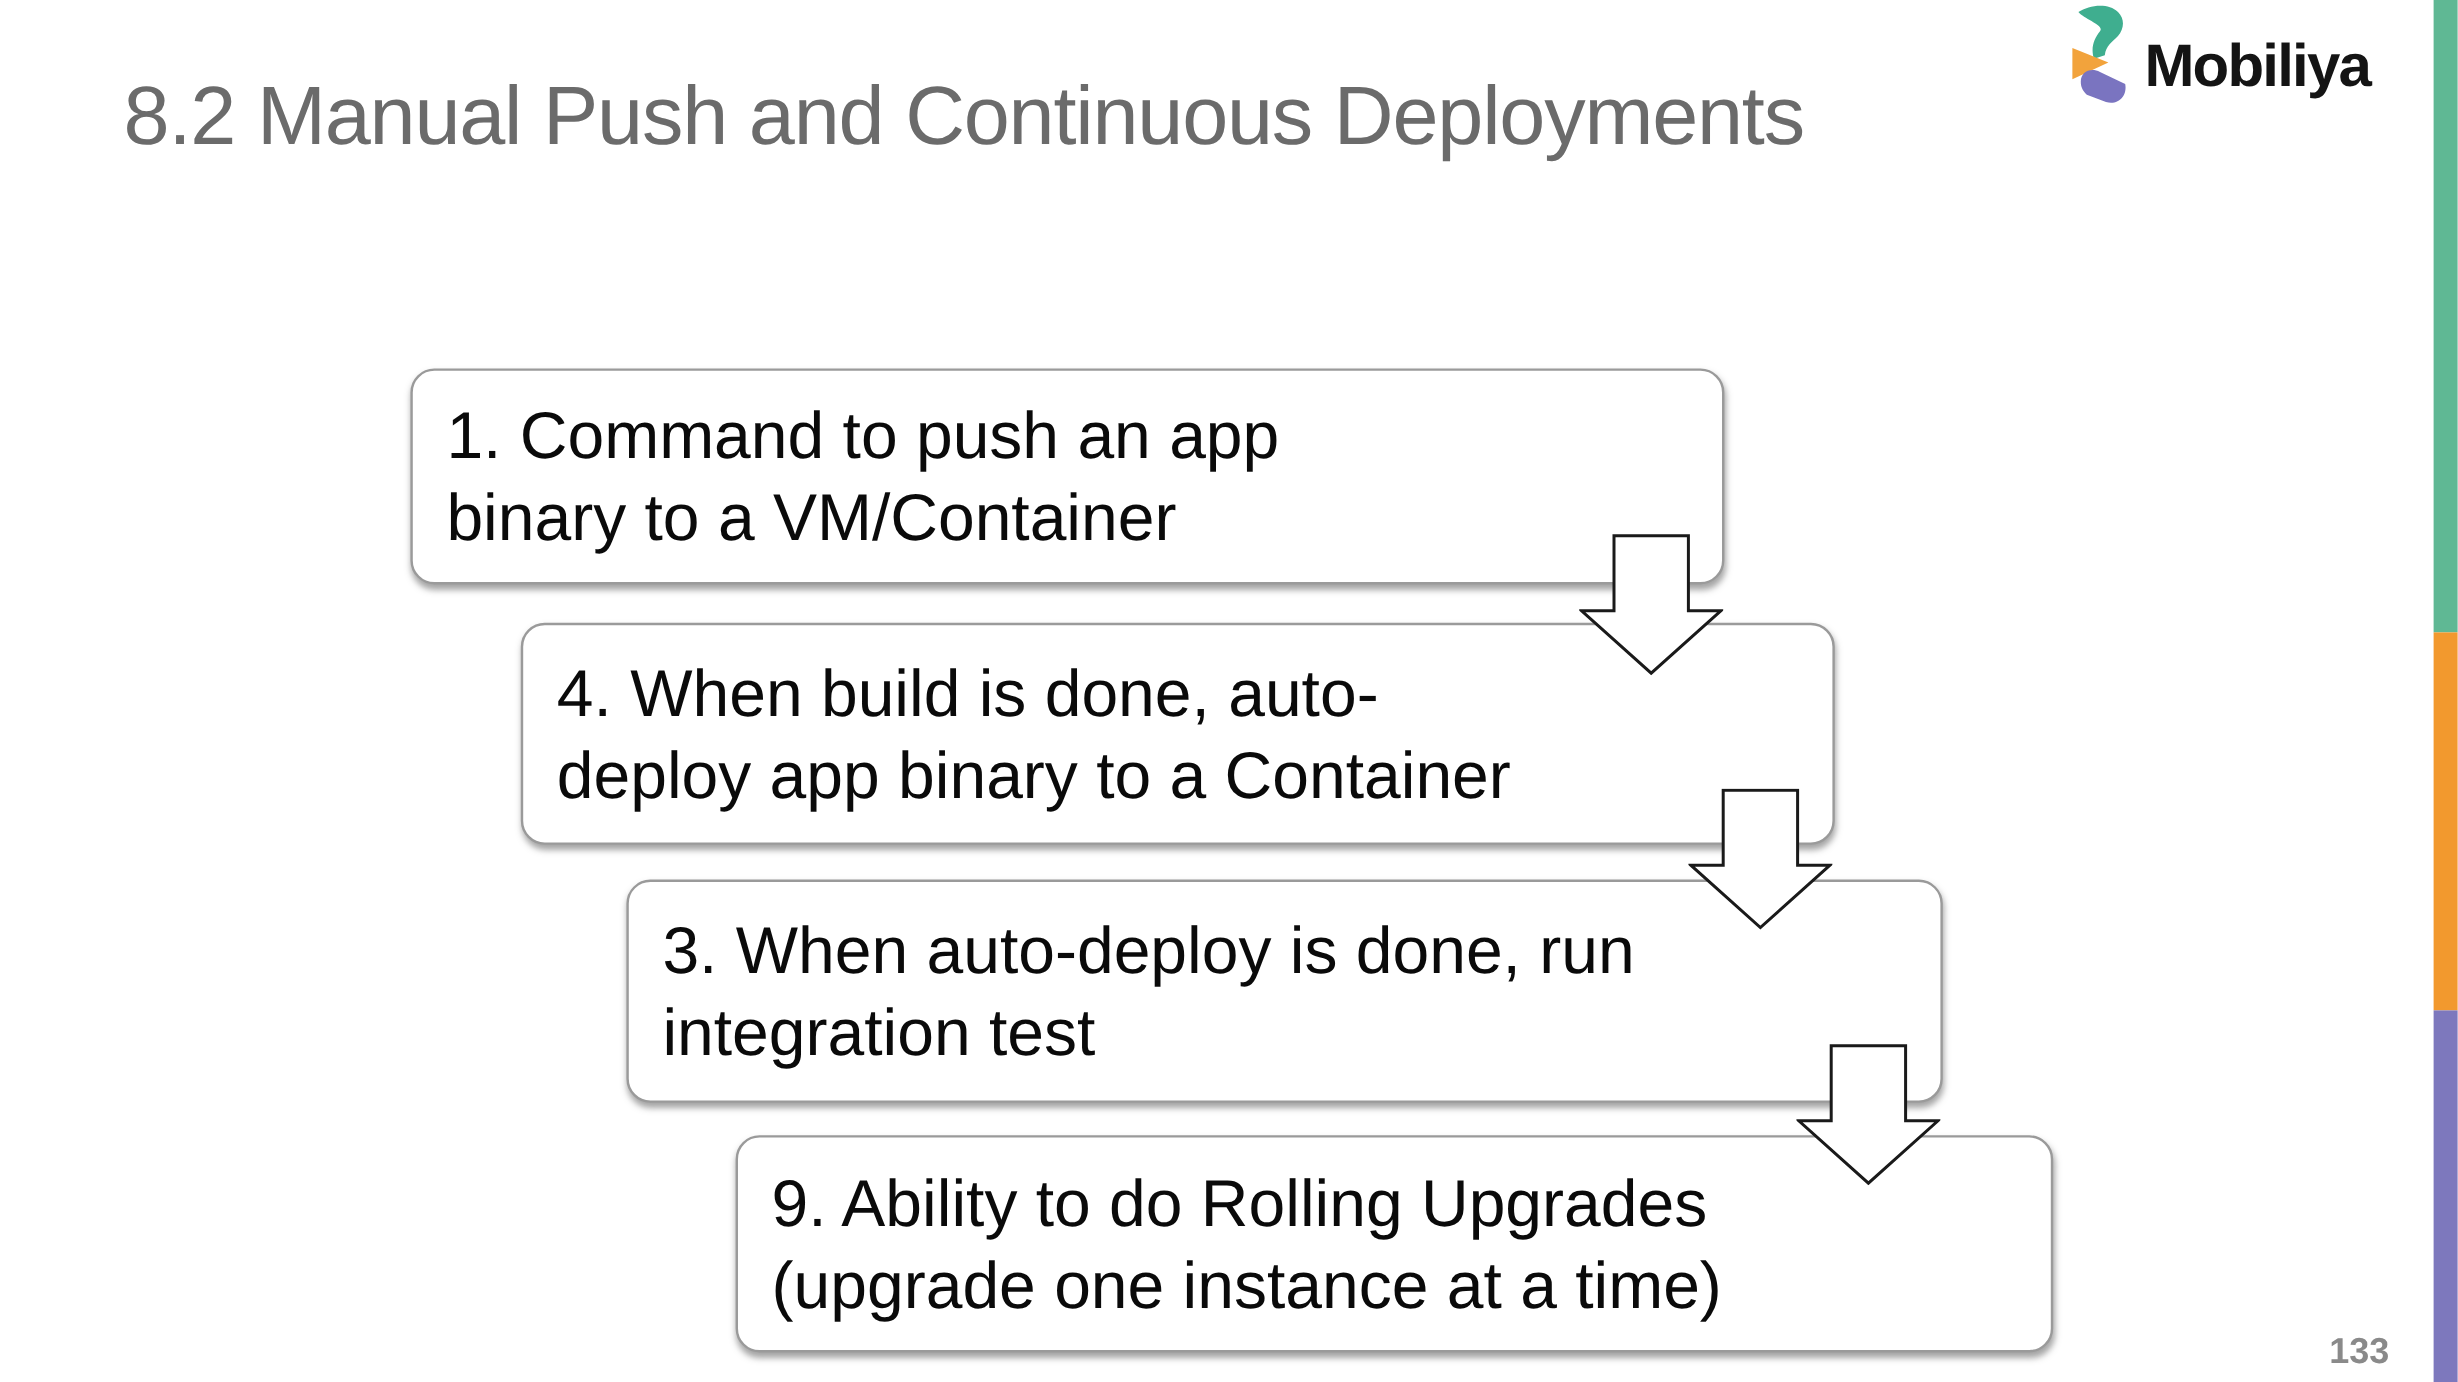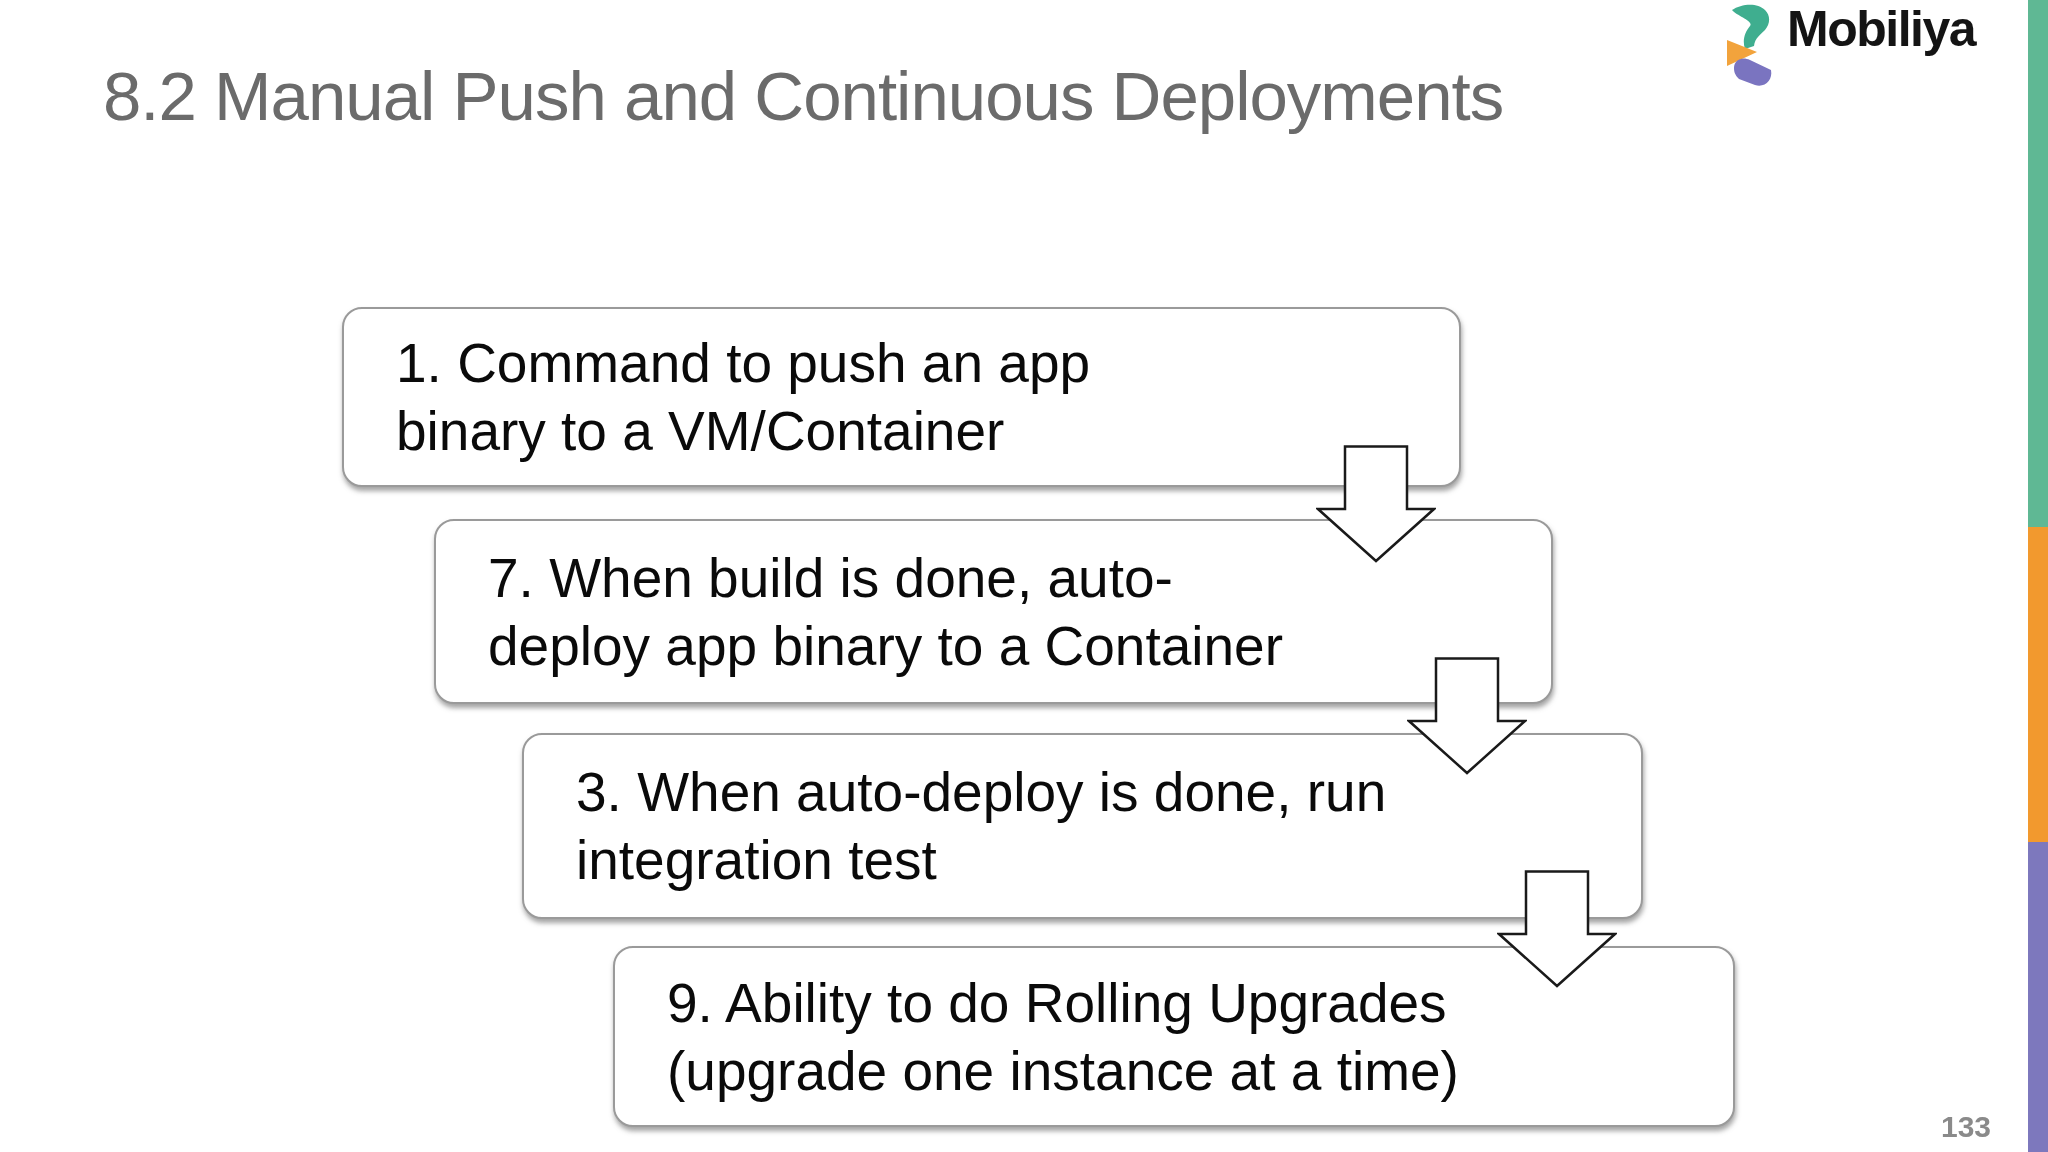--- a/index.html
+++ b/index.html
@@ -34,34 +34,34 @@
     gap:10px;
     z-index:10;
   }
   .logo-mark{display:block;}
   .logo-text{
     font-size:50px;
     font-weight:bold;
     letter-spacing:-1.5px;
     color:#141414;
     line-height:50px;
+    margin-top:26px;
     white-space:nowrap;
   }
 
   
   .step{
     position:absolute;
     background:#ffffff;
     border:2px solid #9A9A9A;
     border-radius:20px;
     box-shadow:1px 4px 5px rgba(90,90,90,0.55);
     display:flex;
     align-items:center;
     z-index:1;
-    padding-left:24px;
   }
   .step-label{
     padding-left:28px;
     font-size:55px;
     line-height:68px;
     color:#0a0a0a;
     white-space:pre-line;
   }
   .step-1{left:342px;top:307px;width:1091px;height:176px;}
   .step-2{left:434px;top:519px;width:1091px;height:181px;}
@@ -110,21 +110,21 @@
       <path d="M9,64 C9,56 17,52 25,56 L46,66 C48,76 40,84 30,81 L14,75 C10,71 9,68 9,64 Z" fill="#7A74C0"></path>
     </svg>
     <span class="logo-text">Mobiliya</span>
   </div>
 
   <div class="step step-1">
     <span class="step-label">1. Command to push an app
 binary to a VM/Container</span>
   </div>
   <div class="step step-2">
-    <span class="step-label">7. When build is done, auto-
+    <span class="step-label">4. When build is done, auto-
 deploy app binary to a Container</span>
   </div>
   <div class="step step-3">
     <span class="step-label">3. When auto-deploy is done, run
 integration test</span>
   </div>
   <div class="step step-4">
     <span class="step-label">9. Ability to do Rolling Upgrades
 (upgrade one instance at a time)</span>
   </div>

